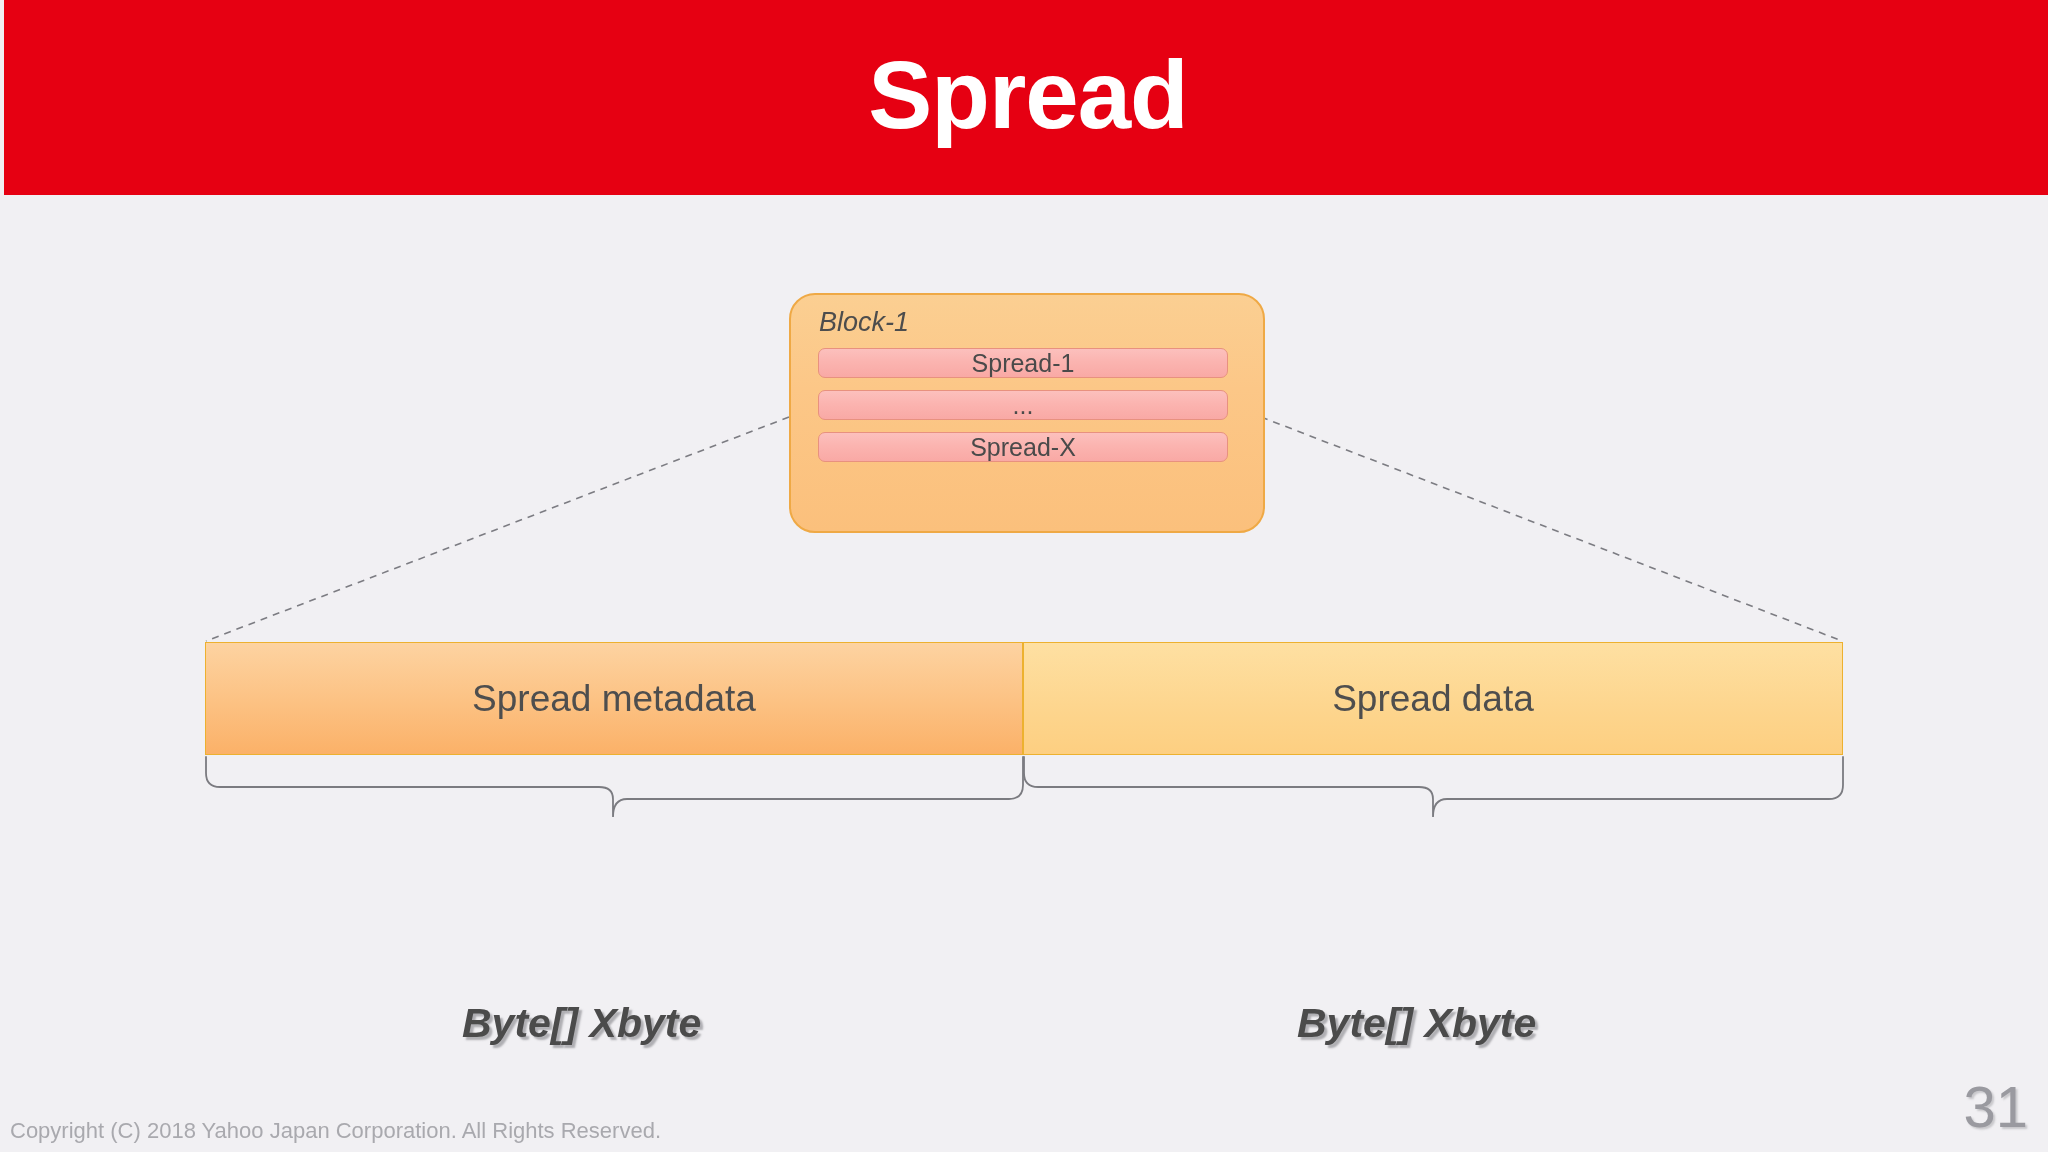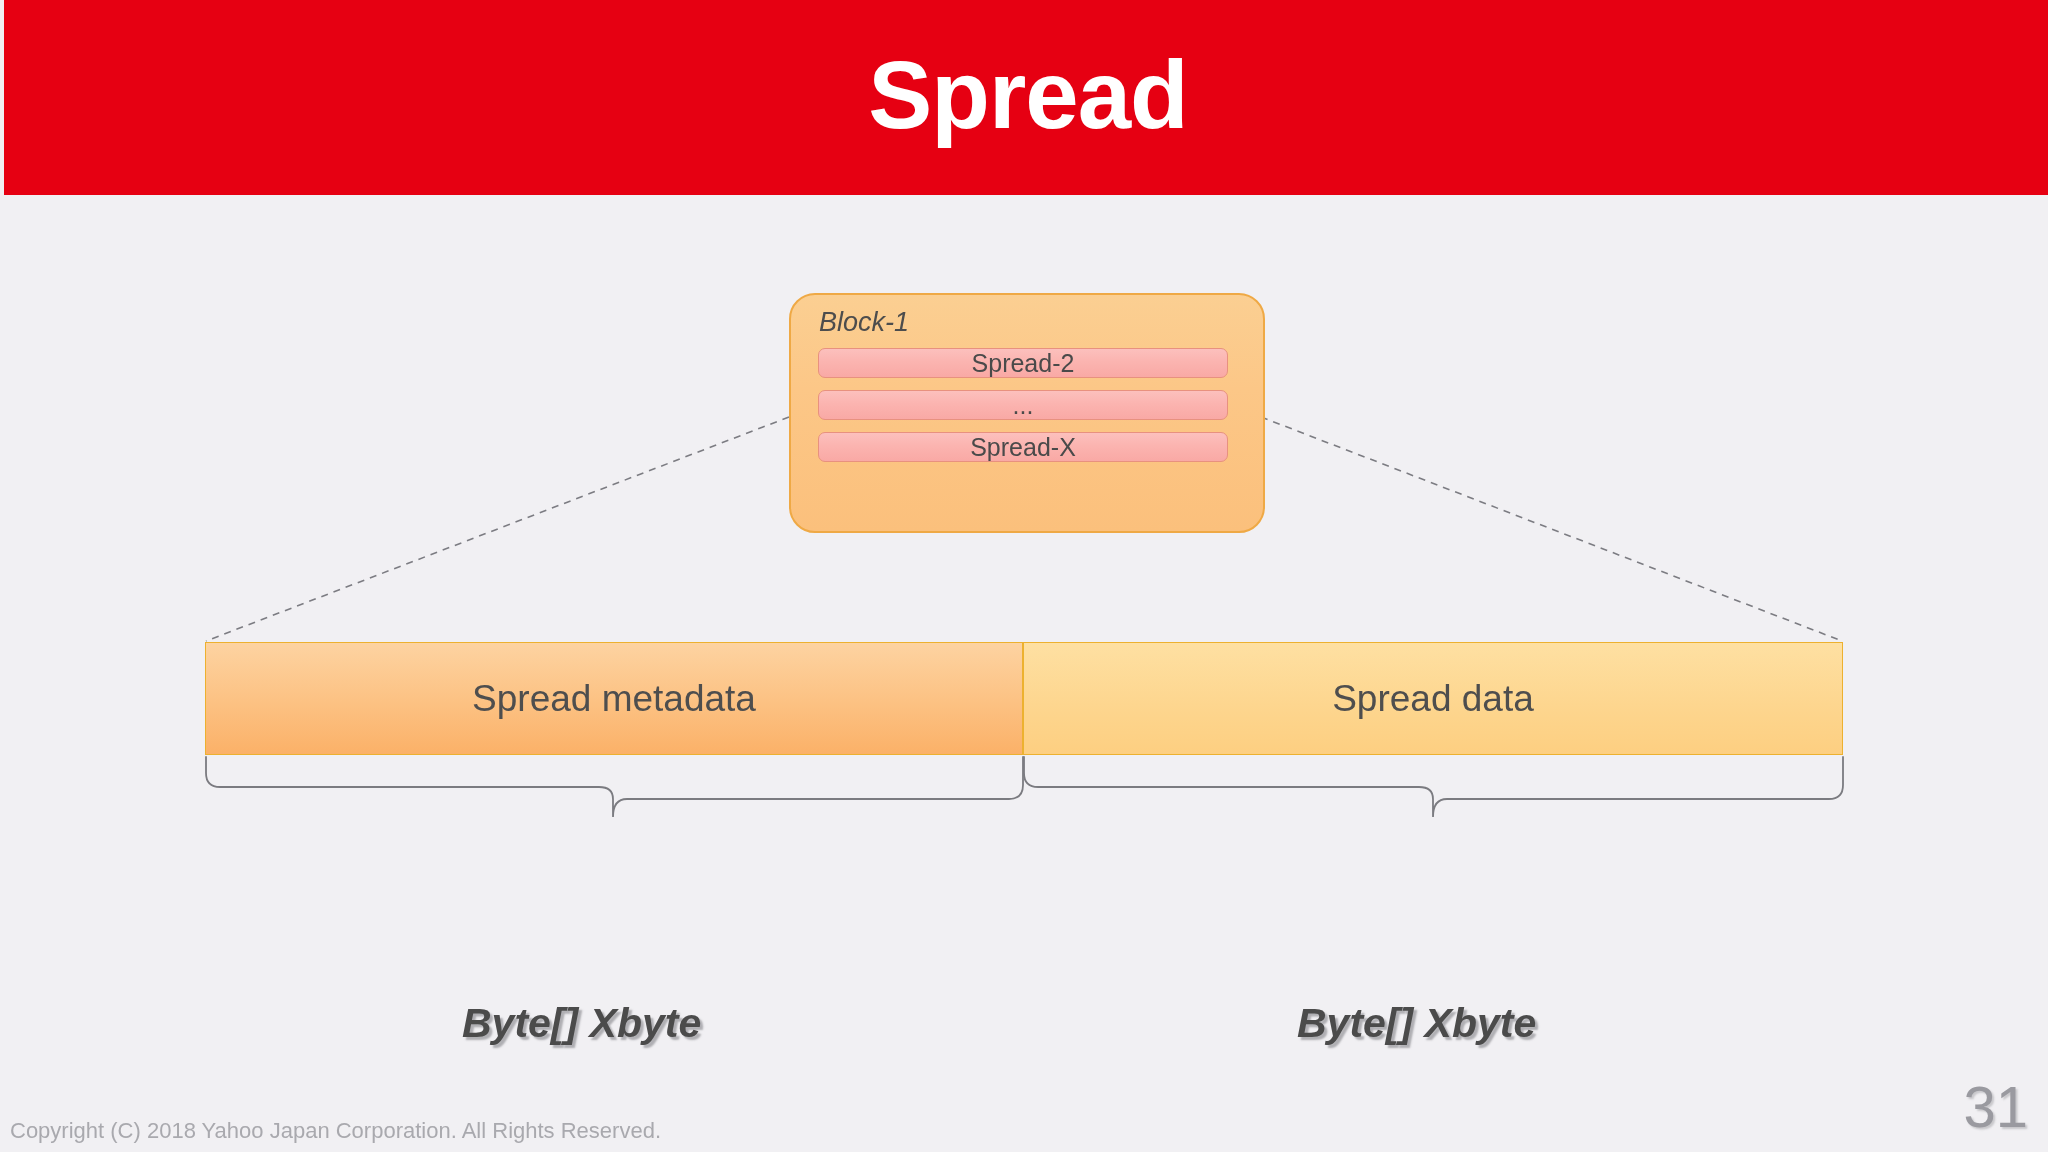--- a/index.html
+++ b/index.html
@@ -183,21 +183,21 @@
 
   <svg class="connectors" viewBox="0 0 2048 957" width="2048" height="957">
     <line x1="789" y1="222" x2="206" y2="446" stroke="#7c7c82" stroke-width="1.6" stroke-dasharray="7 6"></line>
     <line x1="1261" y1="222" x2="1842" y2="446" stroke="#7c7c82" stroke-width="1.6" stroke-dasharray="7 6"></line>
   </svg>
 
   <div class="block-box">
     <div class="block-label">Block-1</div>
     <div class="spread-rows">
       <div class="spread-row">
-        <span class="spread-row-label">Spread-2</span>
+        <span class="spread-row-label">Spread-1</span>
       </div>
       <div class="spread-row">
         <span class="spread-row-label">...</span>
       </div>
       <div class="spread-row">
         <span class="spread-row-label">Spread-X</span>
       </div>
     </div>
   </div>
 

